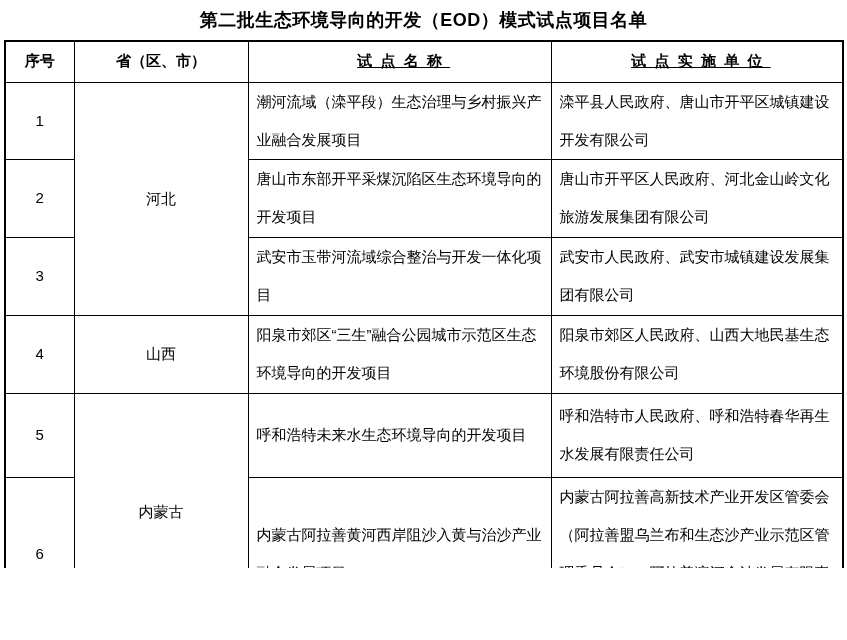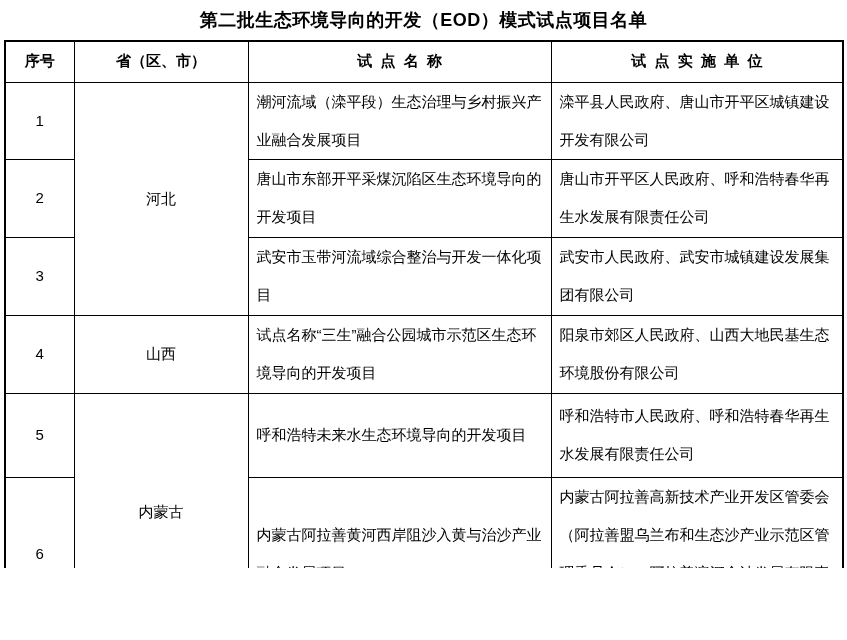--- a/index.html
+++ b/index.html
@@ -42,20 +42,21 @@
   }
   table.projects th {
     height: 41px;
     font-size: 15px;
     font-weight: bold;
     padding: 0;
   }
   th.spread {
     letter-spacing: 0.55em;
     text-indent: 0.55em;
+    text-decoration: underline;
   }
   table.projects td {
     font-size: 15px;
     line-height: 38px;
   }
   td.cell-center { text-align: center; padding: 0 2px; }
   td.cell-left   { text-align: left;   padding: 0 8px; }
   tbody tr:nth-child(1) { height: 76px; }
   tbody tr:nth-child(2) { height: 78px; }
   tbody tr:nth-child(3) { height: 78px; }
@@ -89,31 +90,31 @@
     <tbody>
       <tr>
         <td class="cell-center">1</td>
         <td class="cell-center" rowspan="3">河北</td>
         <td class="cell-left">潮河流域（滦平段）生态治理与乡村振兴产业融合发展项目</td>
         <td class="cell-left">滦平县人民政府、唐山市开平区城镇建设开发有限公司</td>
       </tr>
       <tr>
         <td class="cell-center">2</td>
         <td class="cell-left">唐山市东部开平采煤沉陷区生态环境导向的开发项目</td>
-        <td class="cell-left">唐山市开平区人民政府、呼和浩特春华再生水发展有限责任公司</td>
+        <td class="cell-left">唐山市开平区人民政府、河北金山岭文化旅游发展集团有限公司</td>
       </tr>
       <tr>
         <td class="cell-center">3</td>
         <td class="cell-left">武安市玉带河流域综合整治与开发一体化项目</td>
         <td class="cell-left">武安市人民政府、武安市城镇建设发展集团有限公司</td>
       </tr>
       <tr>
         <td class="cell-center">4</td>
         <td class="cell-center">山西</td>
-        <td class="cell-left">试点名称“三生”融合公园城市示范区生态环境导向的开发项目</td>
+        <td class="cell-left">阳泉市郊区“三生”融合公园城市示范区生态环境导向的开发项目</td>
         <td class="cell-left">阳泉市郊区人民政府、山西大地民基生态环境股份有限公司</td>
       </tr>
       <tr>
         <td class="cell-center">5</td>
         <td class="cell-center" rowspan="2">内蒙古</td>
         <td class="cell-left">呼和浩特未来水生态环境导向的开发项目</td>
         <td class="cell-left">呼和浩特市人民政府、呼和浩特春华再生水发展有限责任公司</td>
       </tr>
       <tr>
         <td class="cell-center">6</td>

